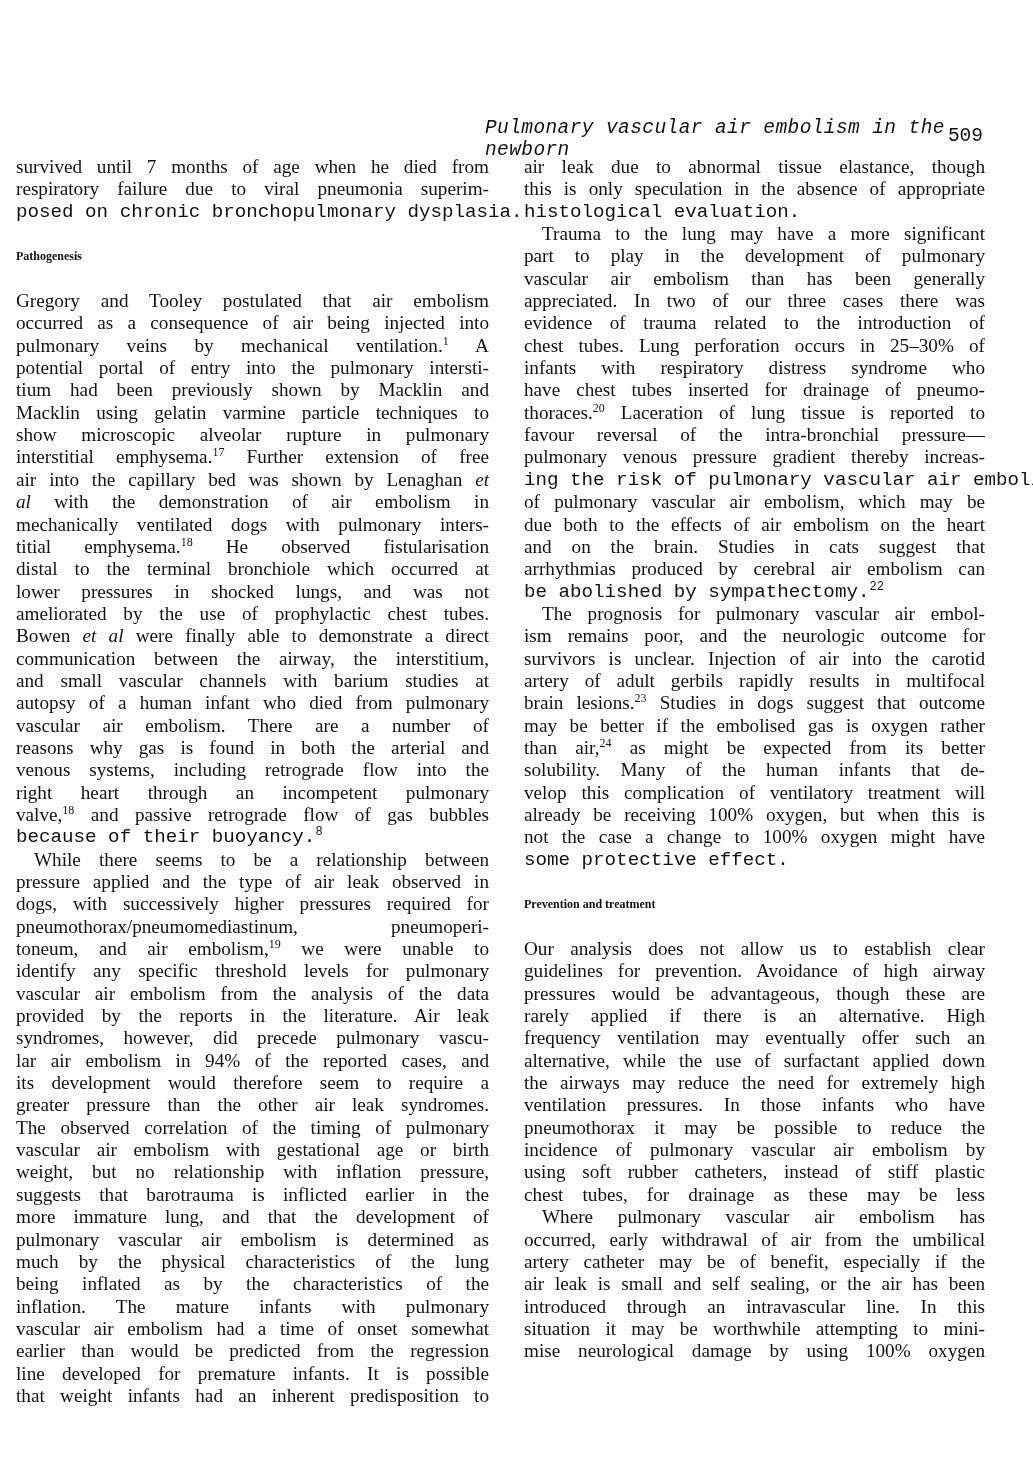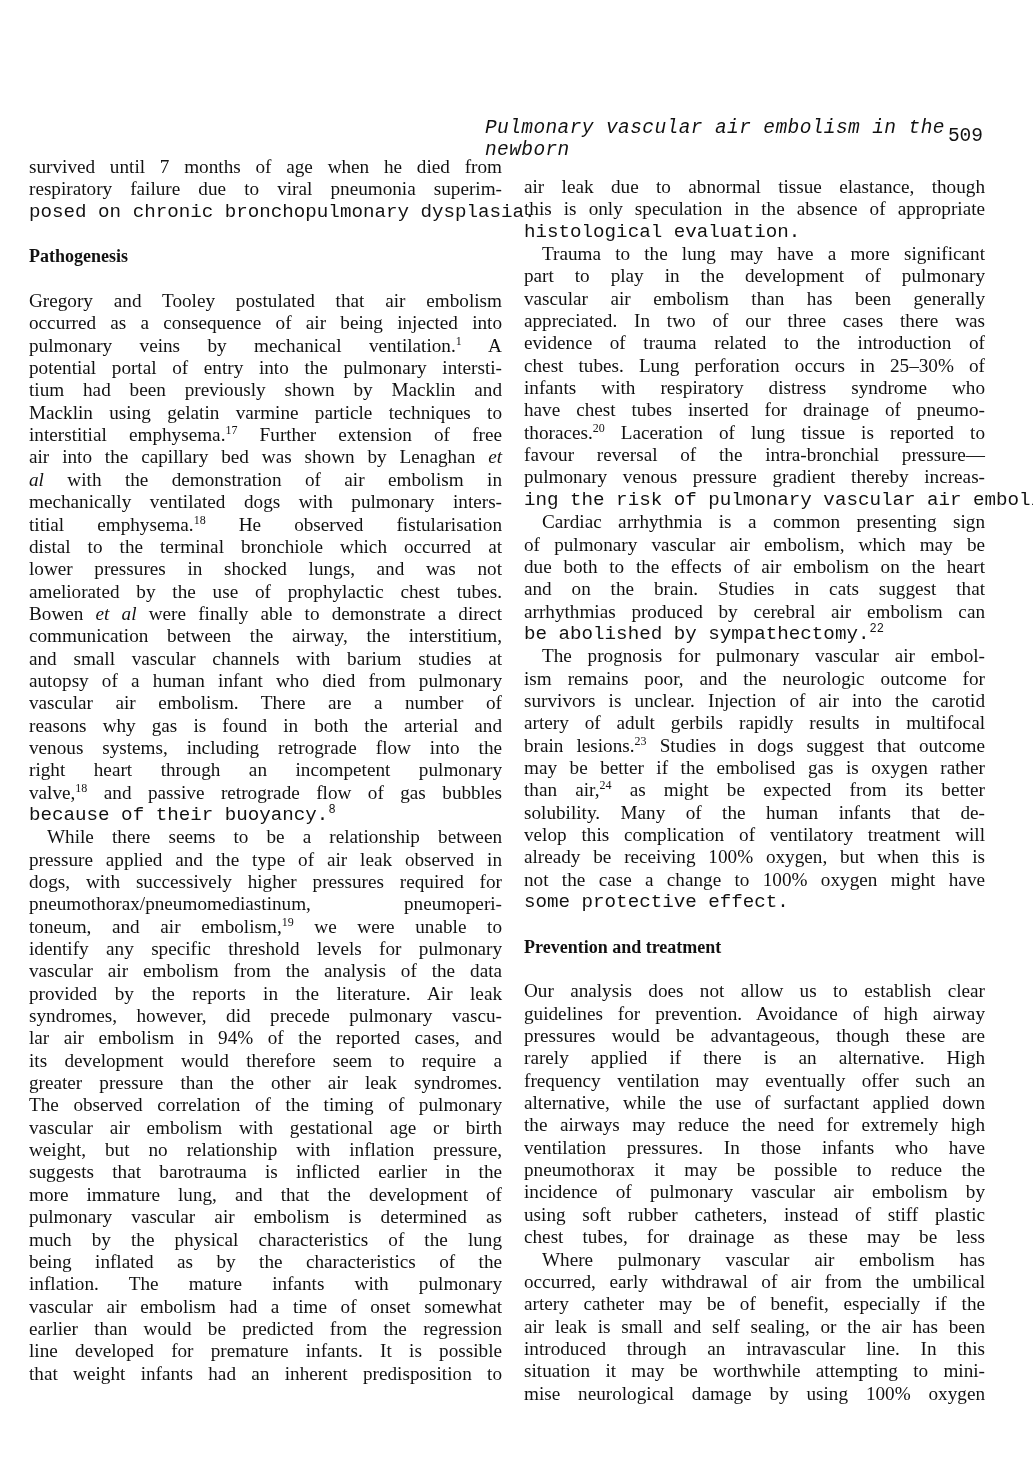--- a/index.html
+++ b/index.html
@@ -3,28 +3,28 @@
 <meta charset="utf-8">
 <style>
   html, body { margin:0; padding:0; background:#ffffff; }
   body { width:1033px; height:1481px; position:relative; overflow:hidden;
          font-family:"Liberation Serif","DejaVu Serif",serif; color:#111; }
   .header { position:absolute; top:117px; left:485px; width:500px; height:26px;
             font-size:19.5px;font-family:Liberation Mono, monospace; }
   .running-title { position:absolute; left:0; top:0; font-style:italic; letter-spacing:0.4px; }
   .page-num { position:absolute; right:2px; top:8px; }
   .col { position:absolute; top:156px; }
-  .col.left { left:29px; width:473px; }
-  .col.right { left:524px; width:461px;margin-top:20px; }
+  .col.left { left:16px; width:473px; }
+  .col.right { left:524px; width:461px; }
   .ln { display:block; height:22.35px; line-height:22.35px; font-size:19.2px;
         white-space:nowrap; text-align:justify; text-align-last:justify; }
   .ln.last { text-align-last:left;font-family:Liberation Mono, monospace; }
   .ln.indent { padding-left:18px; }
   .gap { display:block; height:22.35px; }
-  .heading { display:block; height:22.35px; line-height:22.35px; font-size:18px;
+  .heading { display:block; height:22.35px; line-height:22.35px; font-size:12px;
              font-weight:bold; white-space:nowrap; }
   sup { font-size:12px; line-height:0; vertical-align:7px; }
   i { font-style:italic; }
 </style>
 </head>
 <body>
 
 <div class="header">
   <span class="running-title">Pulmonary vascular air embolism in the newborn</span>
   <span class="page-num">509</span>
@@ -40,20 +40,21 @@
   <span class="heading">Pathogenesis</span>
   <span class="gap"></span>
 
   <div>
     <span class="ln">Gregory and Tooley postulated that air embolism</span>
     <span class="ln">occurred as a consequence of air being injected into</span>
     <span class="ln"><span>pulmonary veins by mechanical ventilation.</span><sup>1</sup><span> A</span></span>
     <span class="ln">potential portal of entry into the pulmonary intersti-</span>
     <span class="ln">tium had been previously shown by Macklin and</span>
     <span class="ln">Macklin using gelatin varmine particle techniques to</span>
+    <span class="ln">show microscopic alveolar rupture in pulmonary</span>
     <span class="ln"><span>interstitial emphysema.</span><sup>17</sup><span> Further extension of free</span></span>
     <span class="ln"><span>air into the capillary bed was shown by Lenaghan</span> <i>et</i></span>
     <span class="ln"><i>al</i> <span>with the demonstration of air embolism in</span></span>
     <span class="ln">mechanically ventilated dogs with pulmonary inters-</span>
     <span class="ln"><span>titial emphysema.</span><sup>18</sup><span> He observed fistularisation</span></span>
     <span class="ln">distal to the terminal bronchiole which occurred at</span>
     <span class="ln">lower pressures in shocked lungs, and was not</span>
     <span class="ln">ameliorated by the use of prophylactic chest tubes.</span>
     <span class="ln"><span>Bowen</span> <i>et al</i><span> were finally able to demonstrate a direct</span></span>
     <span class="ln">communication between the airway, the interstitium,</span>
@@ -112,21 +113,20 @@
     <span class="ln">chest tubes. Lung perforation occurs in 25–30% of</span>
     <span class="ln">infants with respiratory distress syndrome who</span>
     <span class="ln">have chest tubes inserted for drainage of pneumo-</span>
     <span class="ln"><span>thoraces.</span><sup>20</sup><span> Laceration of lung tissue is reported to</span></span>
     <span class="ln">favour reversal of the intra-bronchial pressure—</span>
     <span class="ln">pulmonary venous pressure gradient thereby increas-</span>
     <span class="ln last"><span>ing the risk of pulmonary vascular air embolism.</span><sup>21</sup></span>
   </div>
 
   <div>
-    <span class="ln indent">Cardiac arrhythmia is a common presenting sign</span>
     <span class="ln">of pulmonary vascular air embolism, which may be</span>
     <span class="ln">due both to the effects of air embolism on the heart</span>
     <span class="ln">and on the brain. Studies in cats suggest that</span>
     <span class="ln">arrhythmias produced by cerebral air embolism can</span>
     <span class="ln last"><span>be abolished by sympathectomy.</span><sup>22</sup></span>
   </div>
 
   <div>
     <span class="ln indent">The prognosis for pulmonary vascular air embol-</span>
     <span class="ln">ism remains poor, and the neurologic outcome for</span>

